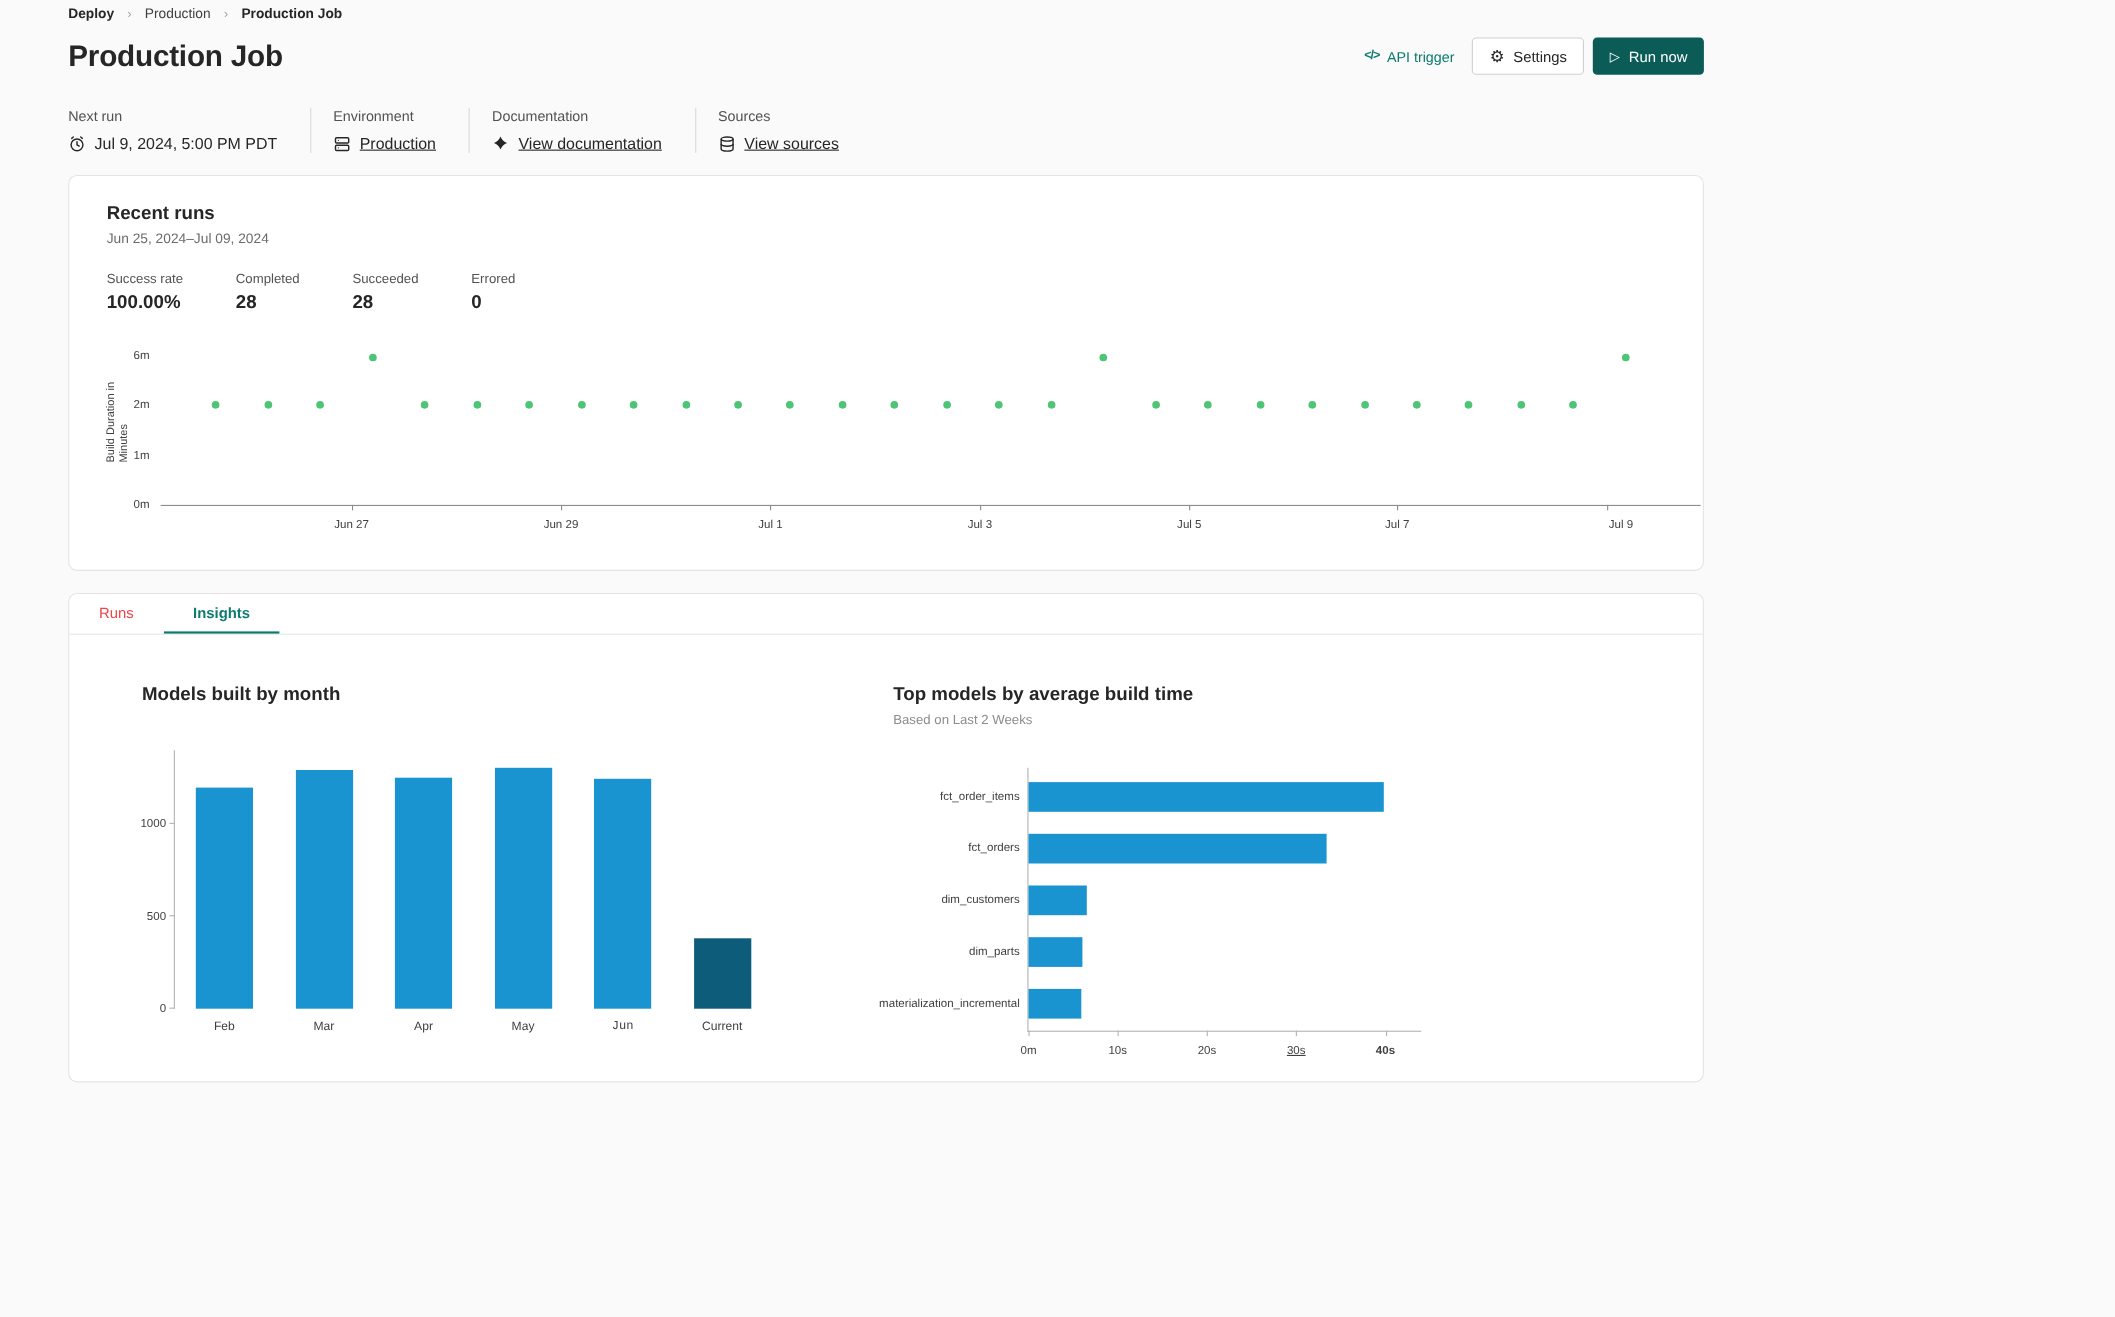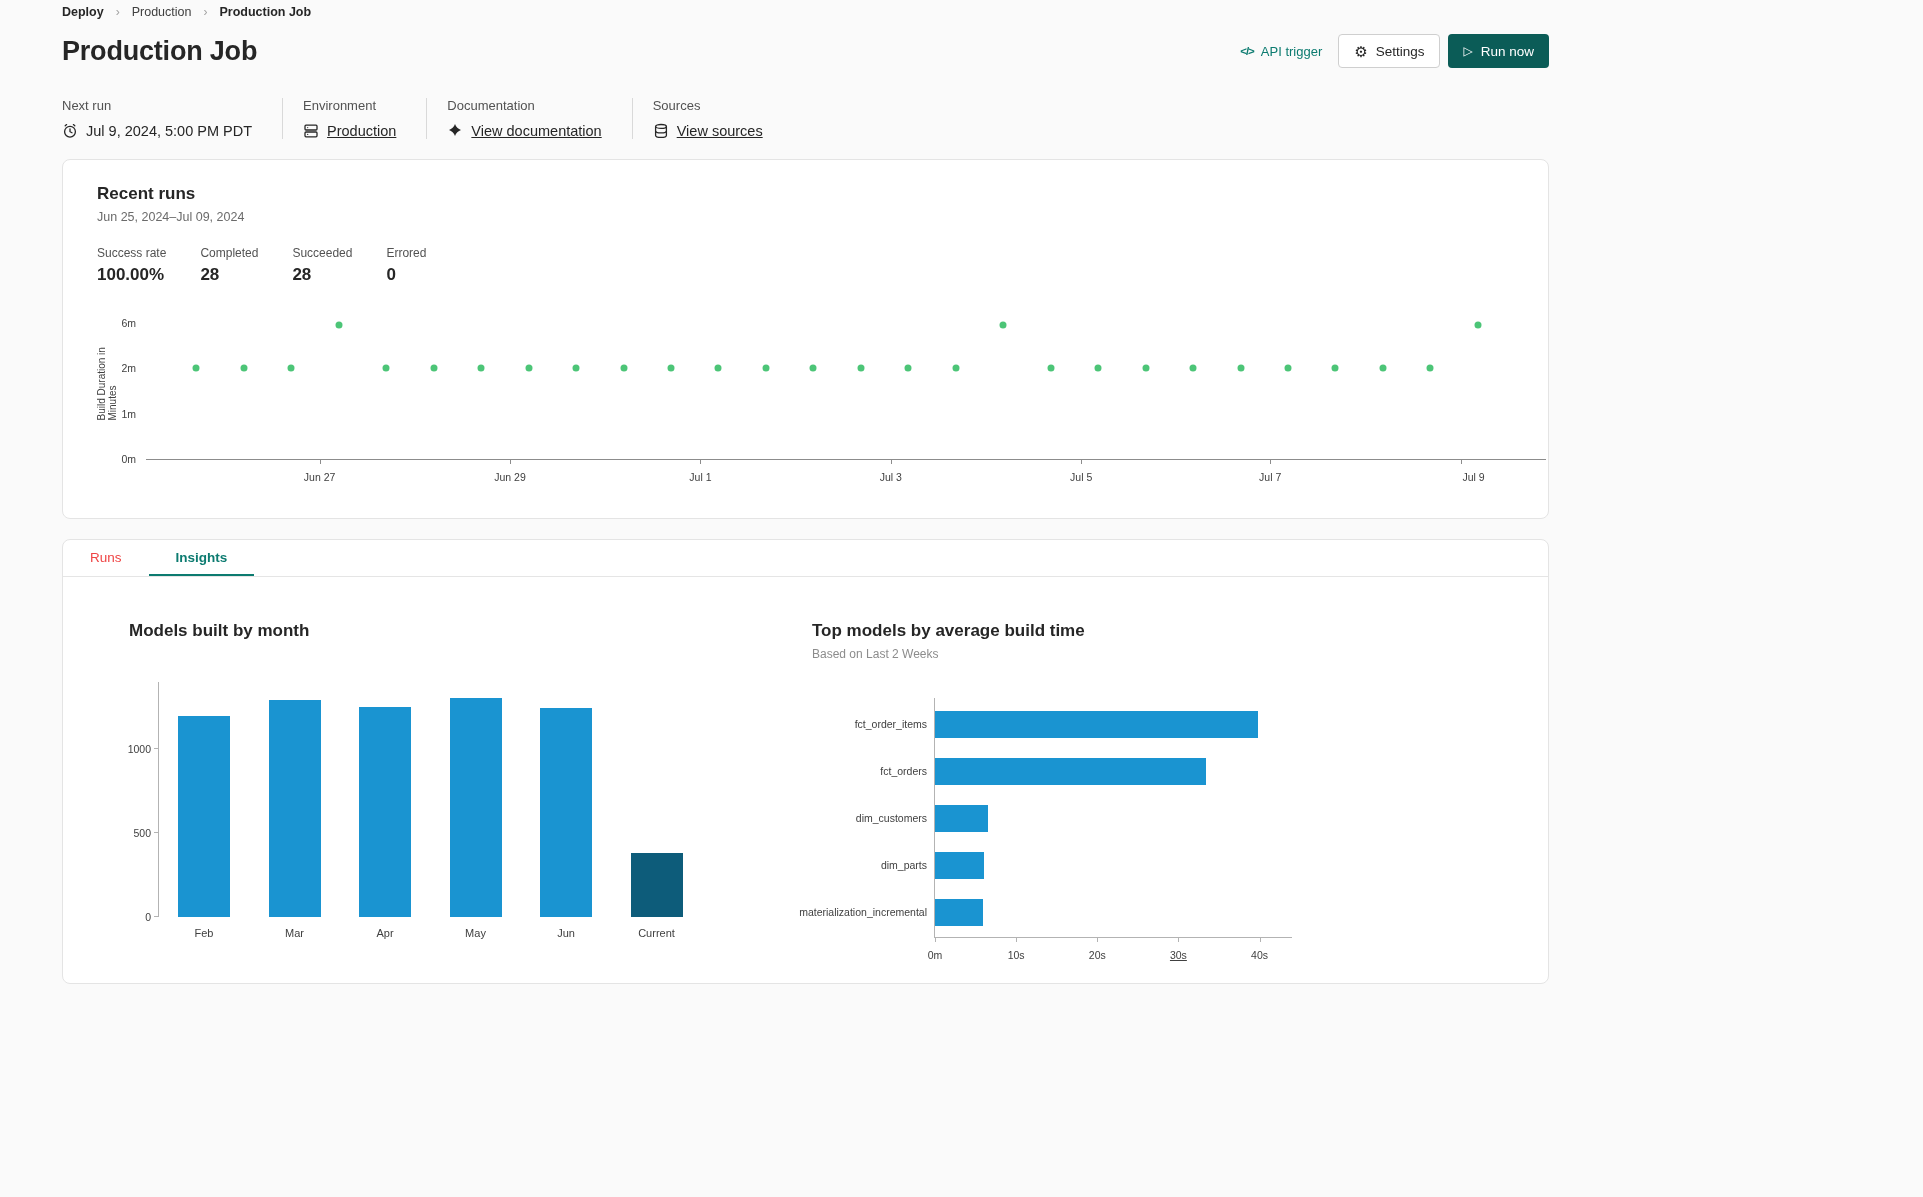--- a/index.html
+++ b/index.html
@@ -38,21 +38,21 @@
   .info-label { font-size:13px; color:#525252; }
   .info-value { margin-top:10px; font-size:14.5px; display:flex; align-items:center; gap:8px; }
   .info-link { text-decoration:underline; cursor:pointer; }
   .info-icon { display:flex; align-items:center; }
 
   
   .card { background:#ffffff; border:1px solid #e4e4e4; border-radius:8px; }
   .recent-runs-card { margin-top:20px; height:360px; position:relative; }
   .rr-title { font-size:17px; font-weight:700; margin:24px 0 0 34px; }
   .rr-range { font-size:12.5px; color:#6b6b6b; margin:6px 0 0 34px; }
-  .rr-stats { display:flex; gap:34px; margin:22px 0 0 34px; }
+  .rr-stats { display:flex; gap:48px; margin:22px 0 0 34px; }
   .stat-label { font-size:12px; color:#525252; }
   .stat-value { font-size:17px; font-weight:700; margin-top:5px; }
 
   
   .scatter-wrap { position:relative; margin:20px 2px 0 83px; }
   .scatter-plot { position:relative; height:155px; border-bottom:1px solid #8c8c8c; }
   .ylabel-rot { position:absolute; left:-50px; top:50%; transform:translateY(-50%) rotate(180deg); writing-mode:vertical-rl; font-size:10px; color:#404040; }
   .ytick-label { position:absolute; right:calc(100% + 10px); transform:translateY(50%); font-size:10.5px; color:#404040; }
   .xtick-mark { position:absolute; bottom:-5px; width:1px; height:5px; background:#8c8c8c; }
   .xtick-label { position:absolute; bottom:-24px; transform:translateX(-50%); font-size:10.5px; color:#404040; white-space:nowrap; }
@@ -264,39 +264,39 @@
               <div class="vy-label" style="bottom: 71.4286%;">1000</div>
               <div class="vbar" style="left: 19px; height: 85.7143%; background: rgb(26, 148, 209);"></div>
               <div class="vx-label" style="left: 45px;">Feb</div>
               <div class="vbar" style="left: 109.5px; height: 92.1429%; background: rgb(26, 148, 209);"></div>
               <div class="vx-label" style="left: 135.5px;">Mar</div>
               <div class="vbar" style="left: 200px; height: 89.2857%; background: rgb(26, 148, 209);"></div>
               <div class="vx-label" style="left: 226px;">Apr</div>
               <div class="vbar" style="left: 290.5px; height: 93.2143%; background: rgb(26, 148, 209);"></div>
               <div class="vx-label" style="left: 316.5px;">May</div>
               <div class="vbar" style="left: 381px; height: 88.9286%; background: rgb(26, 148, 209);"></div>
-              <div class="vx-label" style="left: 407px;">Jun</div>
+              <div class="vx-label" style="left: 407px; font-family: Liberation Mono, monospace;">Jun</div>
               <div class="vbar" style="left: 471.5px; height: 27.1429%; background: rgb(13, 92, 122);"></div>
               <div class="vx-label" style="left: 497.5px;">Current</div>
             </div>
         </div>
         <div class="chart-block chart-right">
           <h3 class="chart-title">Top models by average build time</h3>
           <div class="chart-subtitle">Based on Last 2 Weeks</div>
           <div class="hbar-plot" id="hbar-plot">
               <div class="hx-mark" style="left: 0%;"></div>
               <div class="hx-label" style="left: 0%;">0m</div>
               <div class="hx-mark" style="left: 22.7273%;"></div>
               <div class="hx-label" style="left: 22.7273%;">10s</div>
               <div class="hx-mark" style="left: 45.4545%;"></div>
               <div class="hx-label" style="left: 45.4545%;">20s</div>
               <div class="hx-mark" style="left: 68.1818%;"></div>
               <div class="hx-label" style="left: 68.1818%; text-decoration: underline;">30s</div>
               <div class="hx-mark" style="left: 90.9091%;"></div>
-              <div class="hx-label" style="left: 90.9091%;">40s</div>
+              <div class="hx-label" style="left: 90.9091%; font-weight: bold;">40s</div>
               <div class="hbar" style="top: 12.5px; width: 90.4545%; background: rgb(26, 148, 209);"></div>
               <div class="hy-label" style="top: 26px;">fct_order_items</div>
               <div class="hbar" style="top: 59.5px; width: 75.9091%; background: rgb(26, 148, 209);"></div>
               <div class="hy-label" style="top: 73px;">fct_orders</div>
               <div class="hbar" style="top: 106.5px; width: 14.7727%; background: rgb(26, 148, 209);"></div>
               <div class="hy-label" style="top: 120px;">dim_customers</div>
               <div class="hbar" style="top: 153.5px; width: 13.6364%; background: rgb(26, 148, 209);"></div>
               <div class="hy-label" style="top: 167px;">dim_parts</div>
               <div class="hbar" style="top: 200.5px; width: 13.4091%; background: rgb(26, 148, 209);"></div>
               <div class="hy-label" style="top: 214px;">materialization_incremental</div>

